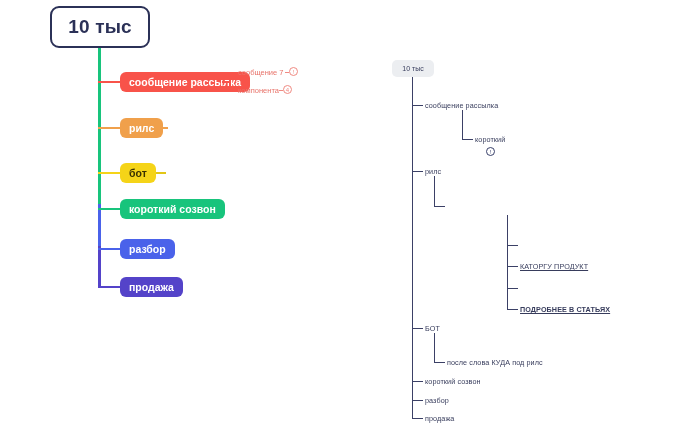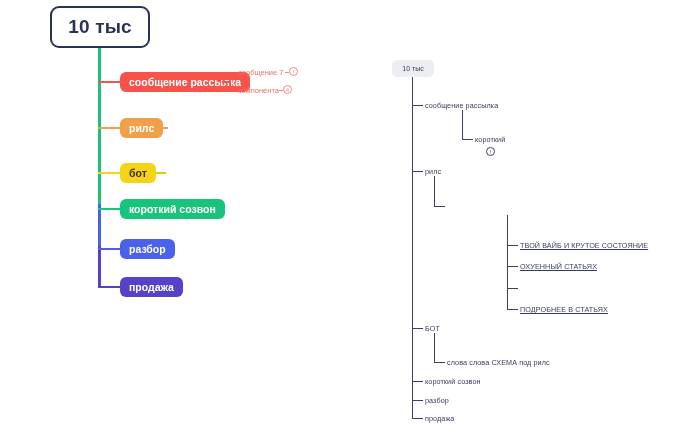--- a/index.html
+++ b/index.html
@@ -157,44 +157,41 @@
   <div class="o-label" style="left:425px;top:167px;">
     <span>рилс</span>
   </div>
 
   <div class="o-ln" style="left:434px;top:176px;width:1.2px;height:31px;"></div>
   <div class="o-ln" style="left:434px;top:206px;width:11px;height:1.2px;"></div>
 
   <div class="o-ln" style="left:507px;top:215px;width:1.2px;height:95px;"></div>
 
   <div class="o-ln" style="left:507px;top:245px;width:11px;height:1.2px;"></div>
-  <div class="o-label link" style="left:520px;top:241px;">
-    <span>ТВОЙ ВАЙБ И КРУТОЕ СОСТОЯНИЕ</span>
-  </div>
 
   <div class="o-ln" style="left:507px;top:266px;width:11px;height:1.2px;"></div>
   <div class="o-label link" style="left:520px;top:262px;">
-    <span>ОХУЕННЫЙ СТАТЬЯХ</span>
+    <span>КАТОРГУ ПРОДУКТ</span>
   </div>
 
   <div class="o-ln" style="left:507px;top:288px;width:11px;height:1.2px;"></div>
 
   <div class="o-ln" style="left:507px;top:309px;width:11px;height:1.2px;"></div>
-  <div class="o-label link" style="left:520px;top:305px;">
+  <div class="o-label link" style="left:520px;top:305px;font-weight:bold;">
     <span>ПОДРОБНЕЕ В СТАТЬЯХ</span>
   </div>
 
   <div class="o-ln" style="left:412px;top:328px;width:11px;height:1.2px;"></div>
   <div class="o-label" style="left:425px;top:324px;">
     <span>БОТ</span>
   </div>
   <div class="o-ln" style="left:434px;top:333px;width:1.2px;height:30px;"></div>
   <div class="o-ln" style="left:434px;top:362px;width:11px;height:1.2px;"></div>
   <div class="o-label" style="left:447px;top:358px;">
-    <span>слова слова СХЕМА под рилс</span>
+    <span>после слова КУДА под рилс</span>
   </div>
 
   <div class="o-ln" style="left:412px;top:381px;width:11px;height:1.2px;"></div>
   <div class="o-label" style="left:425px;top:377px;">
     <span>короткий созвон</span>
   </div>
 
   <div class="o-ln" style="left:412px;top:400px;width:11px;height:1.2px;"></div>
   <div class="o-label" style="left:425px;top:396px;">
     <span>разбор</span>

